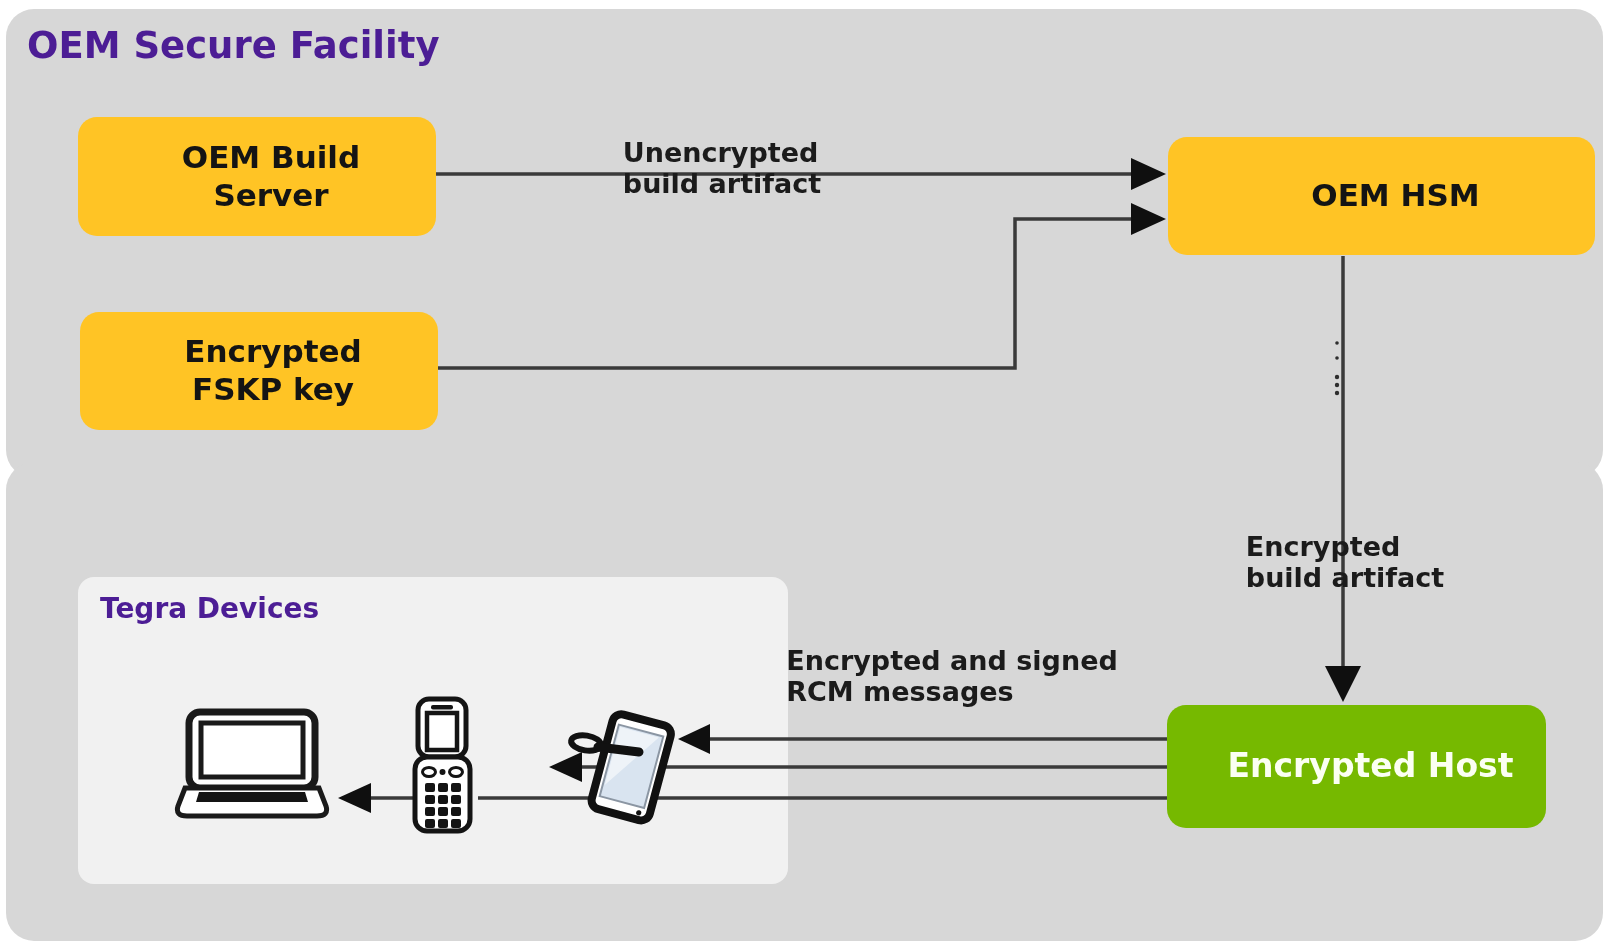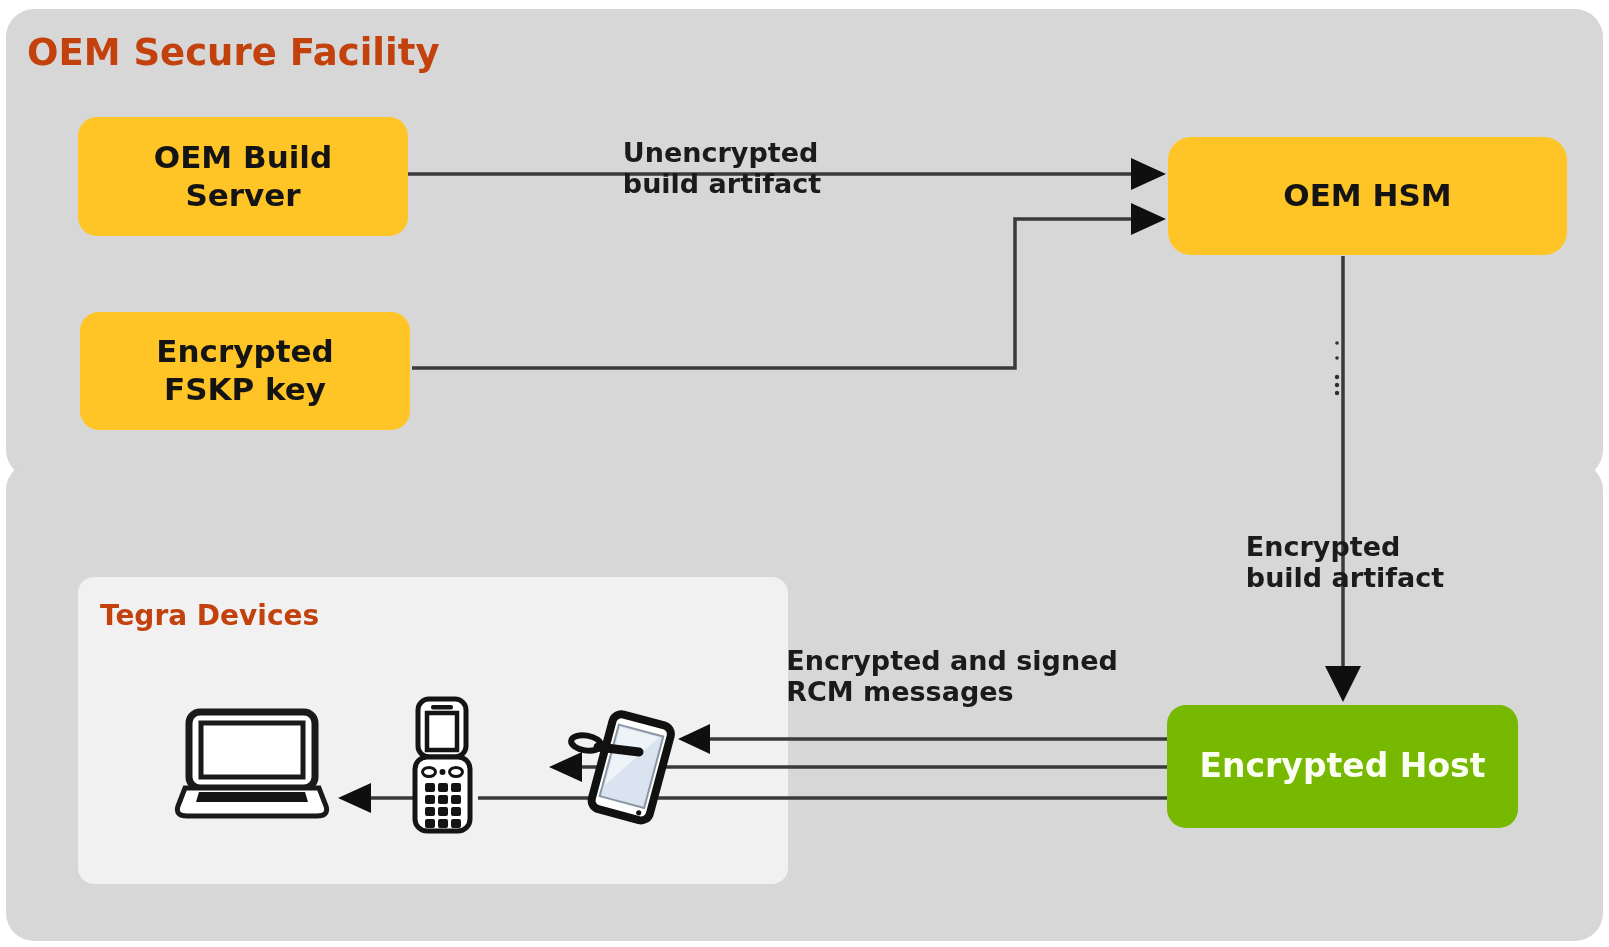--- a/index.html
+++ b/index.html
@@ -7,36 +7,36 @@
     position:relative;width:1609px;height:947px;overflow:hidden;
     font-family:"DejaVu Sans","Liberation Sans",sans-serif;
     -webkit-font-smoothing:antialiased;
   }
   .region{position:absolute;background:#d7d7d7;border-radius:28px;}
   #region-oem{left:6px;top:9px;width:1597px;height:469px;}
   #region-factory{left:6px;top:462px;width:1597px;height:479px;}
   .panel{position:absolute;background:#f1f1f1;border-radius:16px;}
   #tegra-panel{left:78px;top:577px;width:710px;height:307px;}
   .section-title{
-    position:absolute;font-size:37px;font-weight:bold;color:#c2410c;
-    letter-spacing:0px;white-space:nowrap;z-index:4;margin-top:7px;
+    position:absolute;font-size:37px;font-weight:bold;color:#4c1d95;
+    letter-spacing:0px;white-space:nowrap;z-index:4;
   }
   #title-oem{left:27px;top:24px;}
   #title-factory{left:27px;top:480px;}
   #title-tegra{left:100px;top:592px;font-size:28px;text-align:right;}
   .node{
     position:absolute;display:flex;align-items:center;justify-content:center;
     text-align:center;border-radius:19px;font-weight:bold;color:#141414;
-    font-size:31px;line-height:1.22;white-space:pre-line;z-index:3;
+    font-size:31px;line-height:1.22;white-space:pre-line;z-index:3;padding-left:28px;
   }
   .node.yellow{background:#ffc425;}
   .node.green{background:#76b900;color:#fbfff2;font-size:33px;}
   #node-build-server{left:78px;top:117px;width:330px;height:119px;}
   #node-fskp{left:80px;top:312px;width:330px;height:118px;}
-  #node-hsm{left:1168px;top:137px;width:399px;height:118px;border-radius:23px;}
+  #node-hsm{left:1168px;top:137px;width:399px;height:118px;}
   #node-tegraflash{left:1167px;top:705px;width:351px;height:123px;}
   .edge-label{
     position:absolute;transform:translateX(-50%);text-align:left;
     font-size:27px;font-weight:bold;color:#1b1b1b;line-height:31px;
     white-space:pre-line;z-index:4;
   }
   #label-unencrypted{left:722px;top:137px;}
   #label-encrypted{left:1345px;top:531px;}
   #label-rcm{left:952px;top:645px;}
   #lines-layer{position:absolute;left:0;top:0;z-index:1;}

